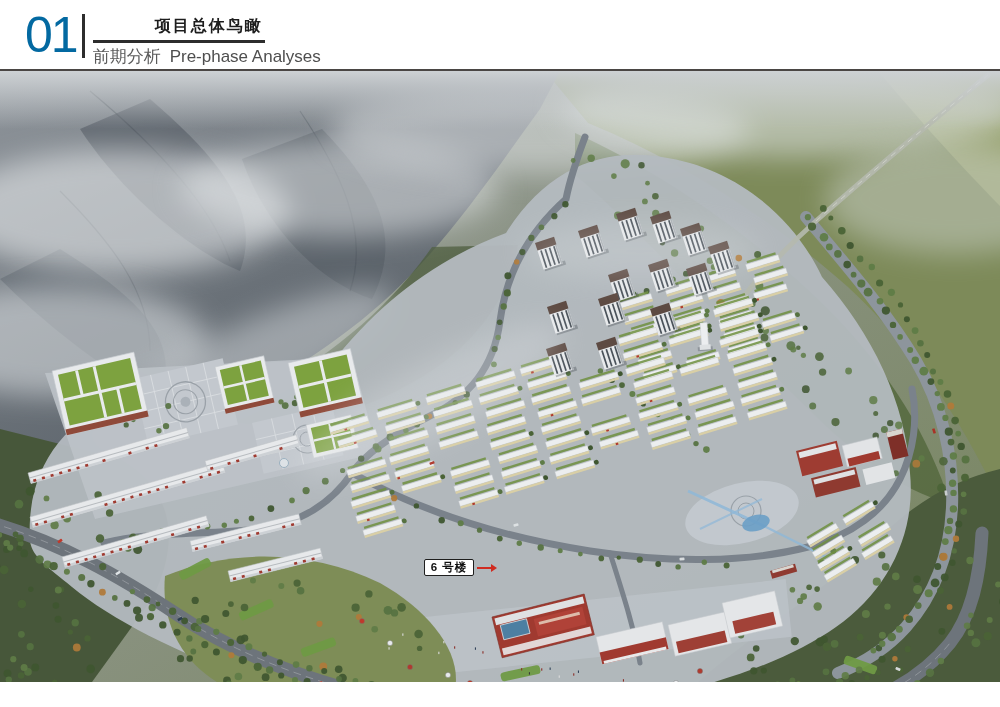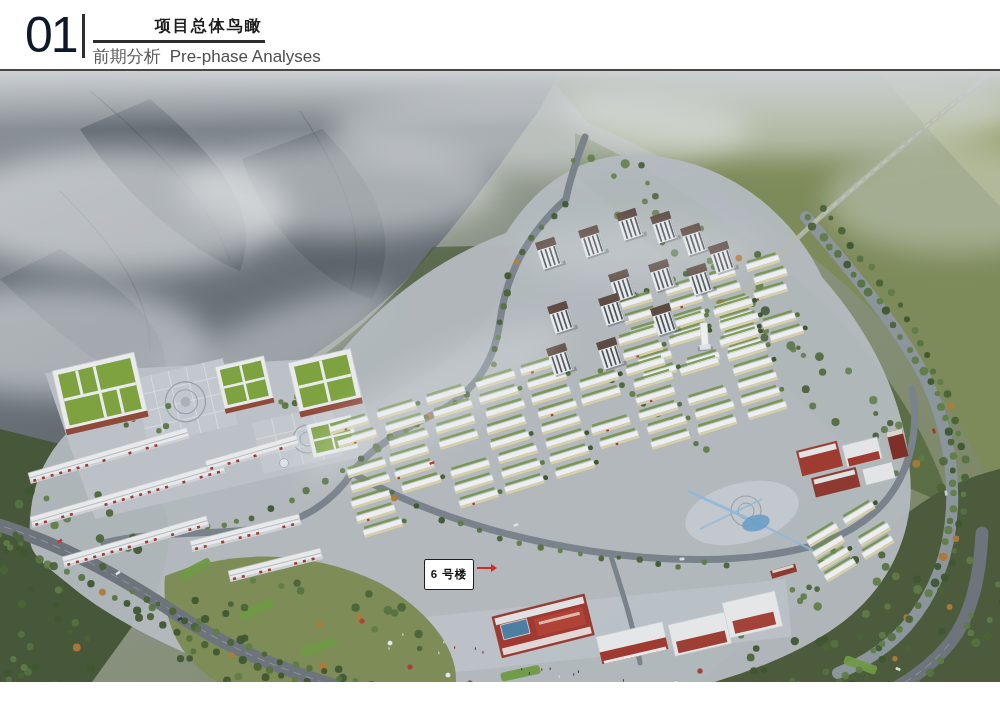--- a/index.html
+++ b/index.html
@@ -1,29 +1,29 @@
 <!DOCTYPE html>
 <html><head>
 <meta charset="utf-8">
 <style>
   html,body{margin:0;padding:0;}
   body{width:1000px;height:707px;background:#ffffff;overflow:hidden;position:relative;
        font-family:"Liberation Sans","DejaVu Sans",sans-serif;}
   .header{position:absolute;left:25px;top:11px;display:flex;align-items:flex-start;z-index:10;}
-  .sec-num{font-size:50px;line-height:48px;font-weight:500;color:#0f172a;letter-spacing:-2px;}
+  .sec-num{font-size:50px;line-height:48px;font-weight:500;color:#0369a1;letter-spacing:-2px;}
   .vline{width:3px;height:44px;background:#2d2d2d;margin-left:5px;margin-top:3px;}
   .tblock{margin-left:8px;padding-top:5px;}
   .trow{width:170px;text-align:right;font-size:16px;font-weight:bold;color:#1d1d1d;
         letter-spacing:2px;padding-bottom:3px;border-bottom:3px solid #2d2d2d;padding-right:2px;}
   .srow{margin-top:2px;font-size:17px;color:#5a5a5a;white-space:nowrap;}
   .srow .en{margin-left:9px;color:#4e4e4e;}
   .render-wrap{position:absolute;left:0;top:69px;width:1000px;height:613px;
         border-top:2px solid #4a4644;box-sizing:border-box;overflow:hidden;background:#cfd3d6;}
   .render-wrap svg{display:block;}
-  .anno-box{position:absolute;left:424px;top:559px;width:50px;height:31px;background:#ffffff;
+  .anno-box{position:absolute;left:424px;top:559px;width:50px;height:17px;background:#ffffff;
         border:1.6px solid #1e1e1e;border-radius:2px;display:flex;align-items:center;justify-content:center;
         font-size:11.5px;font-weight:bold;color:#111;letter-spacing:1px;z-index:6;box-sizing:border-box;}
   .arrow-line{position:absolute;left:477px;top:567px;width:14px;height:2px;background:#d02b20;z-index:6;}
   .arrow-head{position:absolute;left:491px;top:564px;width:0;height:0;z-index:6;
         border-left:6px solid #d02b20;border-top:4px solid transparent;border-bottom:4px solid transparent;}
 </style>
 </head>
 <body>
 
 <div class="header">

